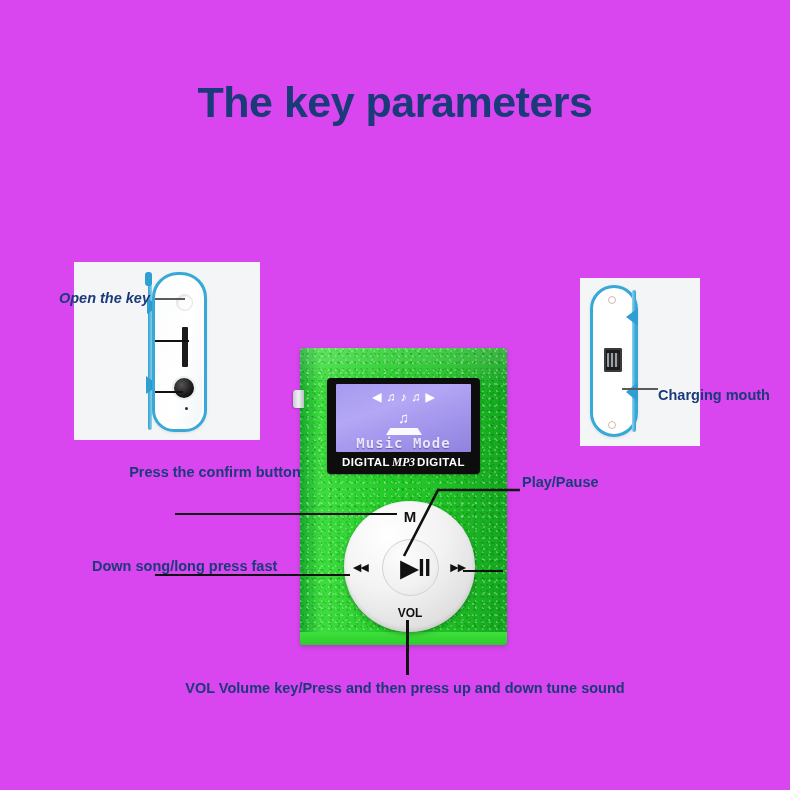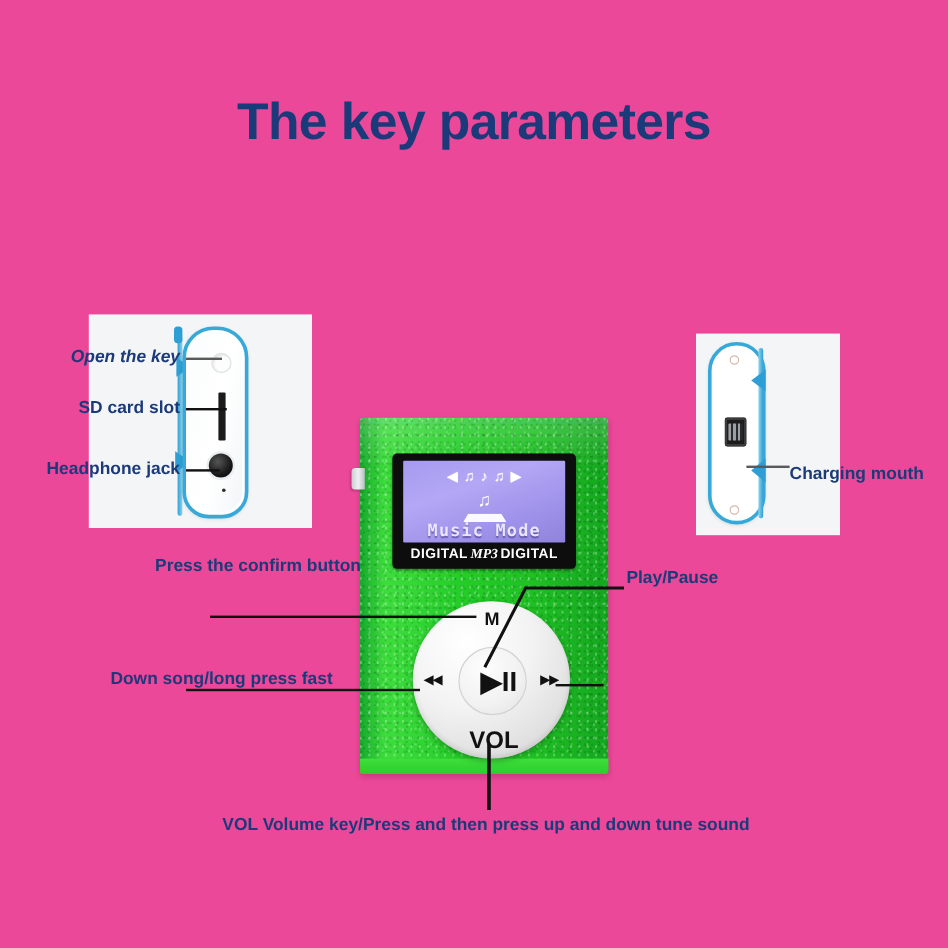--- a/index.html
+++ b/index.html
@@ -3,21 +3,21 @@
 <meta charset="utf-8">
 <style>
   html,body{margin:0;padding:0;}
   body{
     width:790px;height:790px;
     background:#ffffff;
     font-family:"Liberation Sans", sans-serif;
     overflow:hidden;
     position:relative;
   }
-  #stage{position:absolute;left:0;top:0;width:790px;height:790px;background:#ec4899;}
+  #stage{position:absolute;left:0;top:0;width:790px;height:790px;background:#d946ef;}
 
   
   .title{
     position:absolute;left:0;top:78px;width:790px;
     text-align:center;
     font-size:43px;font-weight:bold;letter-spacing:-0.5px;
     color:#1b3a7a;
     font-family:"Liberation Sans", sans-serif;
   }
 
@@ -257,21 +257,21 @@
     border-radius:50%;
     border:1px solid #d2d2d2;
     background:radial-gradient(circle at 36% 30%, #fdfdfd 0%, #f1f1f1 60%, #e2e2e2 100%);
   }
   .wLbl{
     position:absolute;color:#111;font-weight:bold;
     font-family:"Liberation Sans", sans-serif;
     line-height:1;
   }
   .wM{left:397px;top:509px;font-size:15px;width:26px;text-align:center;}
-  .wVOL{left:391px;top:607px;font-size:20px;width:38px;text-align:center;}
+  .wVOL{left:391px;top:607px;font-size:12px;width:38px;text-align:center;}
   .wPrev{left:348px;top:559px;font-size:15px;width:26px;text-align:center;}
   .wNext{left:445px;top:559px;font-size:15px;width:26px;text-align:center;}
   .wPlay{left:389px;top:557px;font-size:23px;width:42px;text-align:right;}
 
   
   .diagSvg{position:absolute;left:0;top:0;width:790px;height:790px;pointer-events:none;}
 </style>
 </head>
 <body>
 
@@ -290,24 +290,22 @@
   <div class="sideBody"></div>
   <div class="sideBodyIn"></div>
   <div class="keyHole"></div>
   <div class="sdSlot"></div>
   <div class="jack"></div>
   <div class="jackDot"></div>
 
   <div class="lbl r" style="left:20px;top:288px;width:130px;font-style:italic;">Open the key</div>
   <div class="lead thin" style="left:155px;top:298px;width:30px;"></div>
 
-  <div class="lbl r" style="left:20px;top:330px;width:130px;">SD card slot</div>
   <div class="lead" style="left:155px;top:340px;width:34px;height:2px;"></div>
 
-  <div class="lbl r" style="left:8px;top:381px;width:142px;">Headphone jack</div>
   <div class="lead" style="left:155px;top:391px;width:28px;height:2px;"></div>
 
   <div class="panelR"></div>
   <div class="sideBodyR"></div>
   <div class="clipR">
     <div class="clipRbar"></div>
     <div class="clipRw1"></div>
     <div class="clipRw2"></div>
   </div>
   <div class="screw screwTop"></div>

